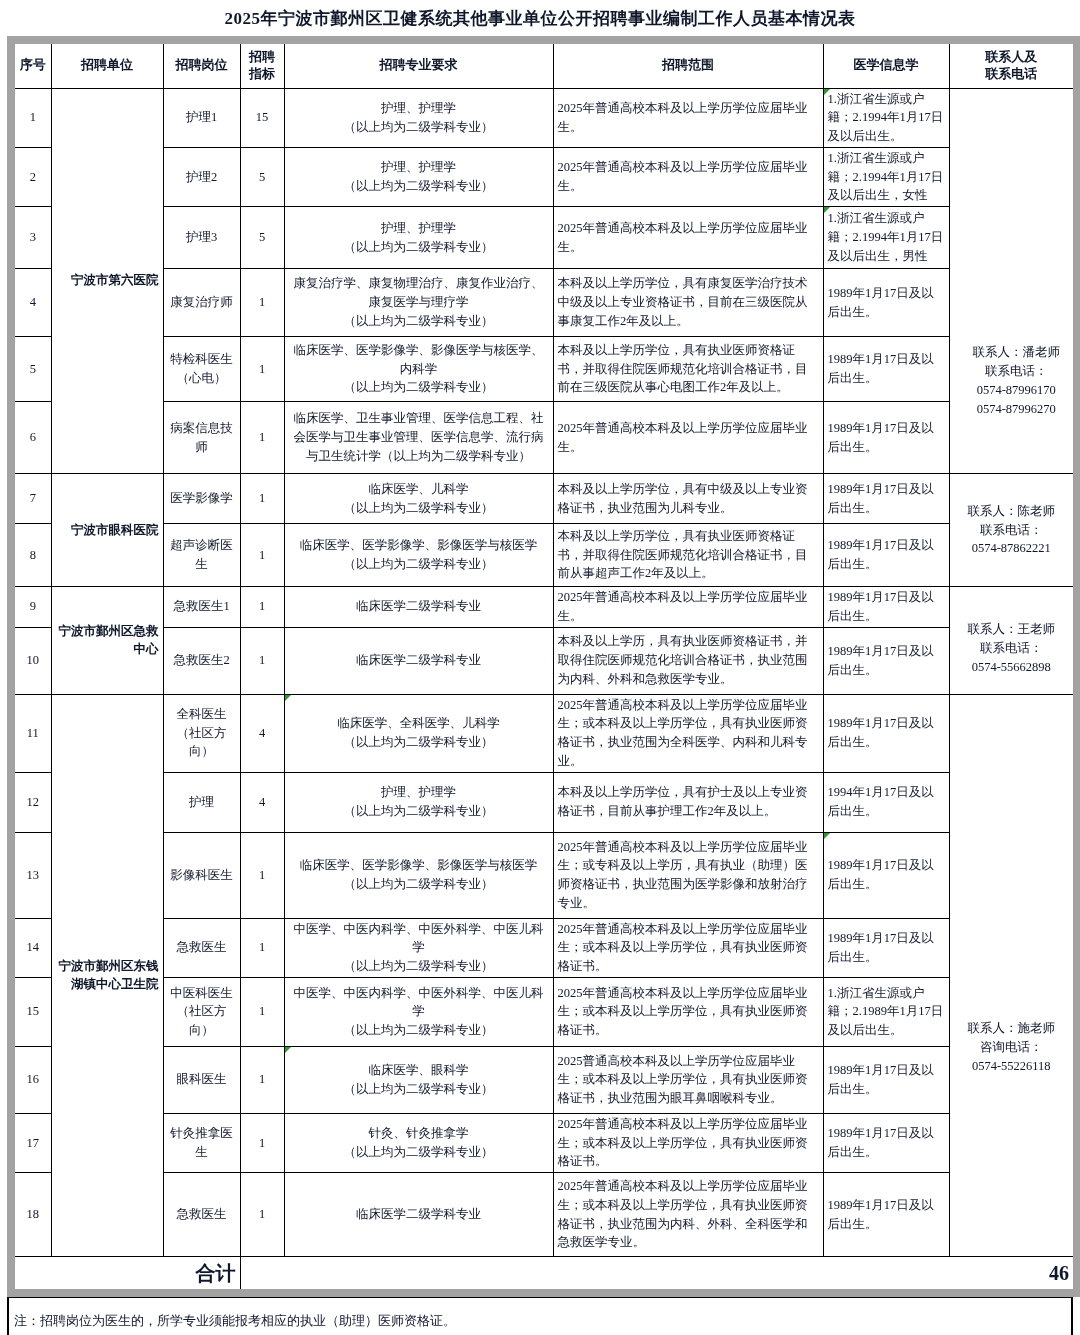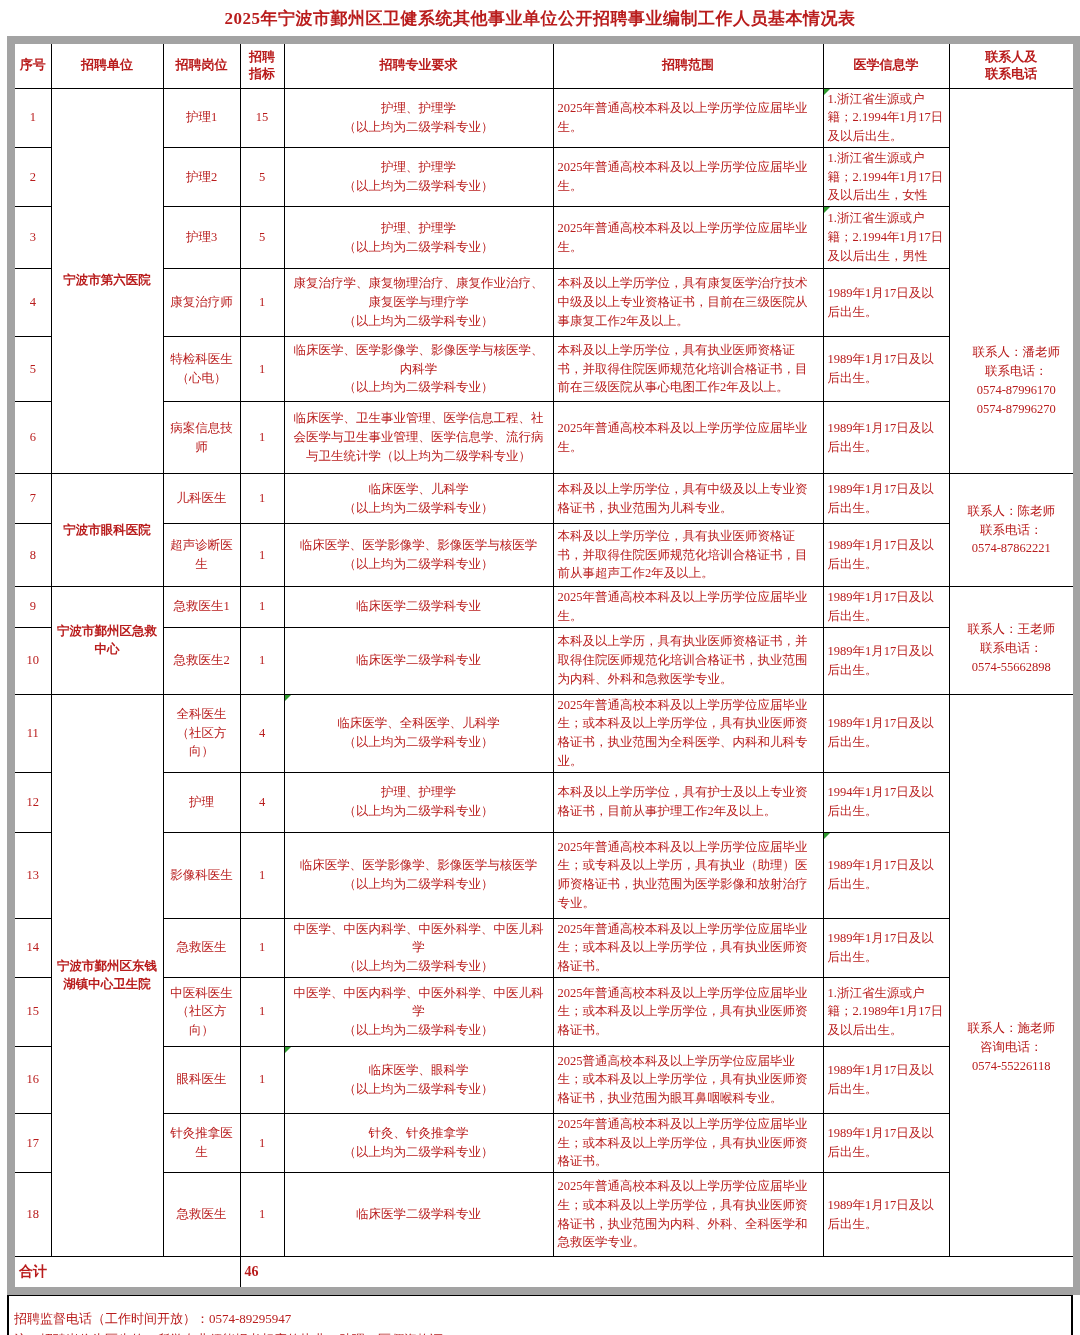--- a/index.html
+++ b/index.html
@@ -1,21 +1,21 @@
 <!DOCTYPE html>
 <html><head>
 <meta charset="utf-8">
 <style>
   html,body{margin:0;padding:0;background:#ffffff;}
   .page{
     position:relative;
     width:1080px;height:1335px;
     background:#ffffff;
     font-family:"Liberation Serif","DejaVu Serif",serif;
-    color:#b91c1c;
+    color:#0f172a;
     overflow:hidden;
     box-sizing:border-box;
   }
   .title{
     text-align:center;
     font-size:17px;
     font-weight:bold;
     padding-top:7px;
     letter-spacing:0.5px;
   }
@@ -40,33 +40,33 @@
   table.main th{
     font-weight:bold;
     text-align:center;
     font-size:13px;
     line-height:1.3;
     height:48px;
   }
   .c-center{text-align:center;}
   .c-left{text-align:left;}
   .c-bold{font-weight:bold;}
-  td.unit-cell{font-weight:bold;text-align:center;font-size:13px;}
+  td.unit-cell{font-weight:bold;text-align:right;font-size:13px;}
   td.gmark::before{
     content:'';
     position:absolute;
     top:0;left:0;
     width:0;height:0;
     border-top:6px solid #2e9a2e;
     border-right:6px solid transparent;
   }
   tr.total-row td{
     font-weight:bold;
-    font-size:14px;
-    text-align:left;
+    font-size:20px;
+    text-align:right;
     height:34px;
   }
   .footer-box{
     margin:0 0 0 7px;
     width:1066px;
     height:72px;
     border:2px solid #000;
     border-top:1px solid #000;
     box-sizing:border-box;
     padding:12px 6px 0 5px;
@@ -161,21 +161,21 @@
           <td class="c-center">6</td>
           <td class="c-center">病案信息技师</td>
           <td class="c-center">1</td>
           <td class="c-center">临床医学、卫生事业管理、医学信息工程、社会医学与卫生事业管理、医学信息学、流行病与卫生统计学（以上均为二级学科专业）</td>
           <td class="c-left">2025年普通高校本科及以上学历学位应届毕业生。</td>
           <td class="c-left">1989年1月17日及以后出生。</td>
         </tr>
         <tr style="height: 50px;">
           <td class="c-center">7</td>
           <td class="unit-cell" rowspan="2">宁波市眼科医院</td>
-          <td class="c-center">儿科医生</td>
+          <td class="c-center">医学影像学</td>
           <td class="c-center">1</td>
           <td class="c-center">临床医学、儿科学
 （以上均为二级学科专业）</td>
           <td class="c-left">本科及以上学历学位，具有中级及以上专业资格证书，执业范围为儿科专业。</td>
           <td class="c-left">1989年1月17日及以后出生。</td>
           <td class="c-center" rowspan="2"><span class="contact-inner" style="transform: translateY(0px);">联系人：陈老师
 联系电话：
 0574-87862221</span></td>
         </tr>
         <tr style="height: 63px;">
@@ -283,16 +283,15 @@
           <td class="c-left">1989年1月17日及以后出生。</td>
         </tr>
         <tr class="total-row">
           <td class="c-center c-bold" colspan="3">合计</td>
           <td class="c-center c-bold" colspan="5">46</td>
         </tr>
       </tbody>
   </table>
 
   <div class="footer-box">
-    <div>招聘监督电话（工作时间开放）：0574-89295947</div>
     <div>注：招聘岗位为医生的，所学专业须能报考相应的执业（助理）医师资格证。</div>
   </div>
 </div>
 
 </body></html>

